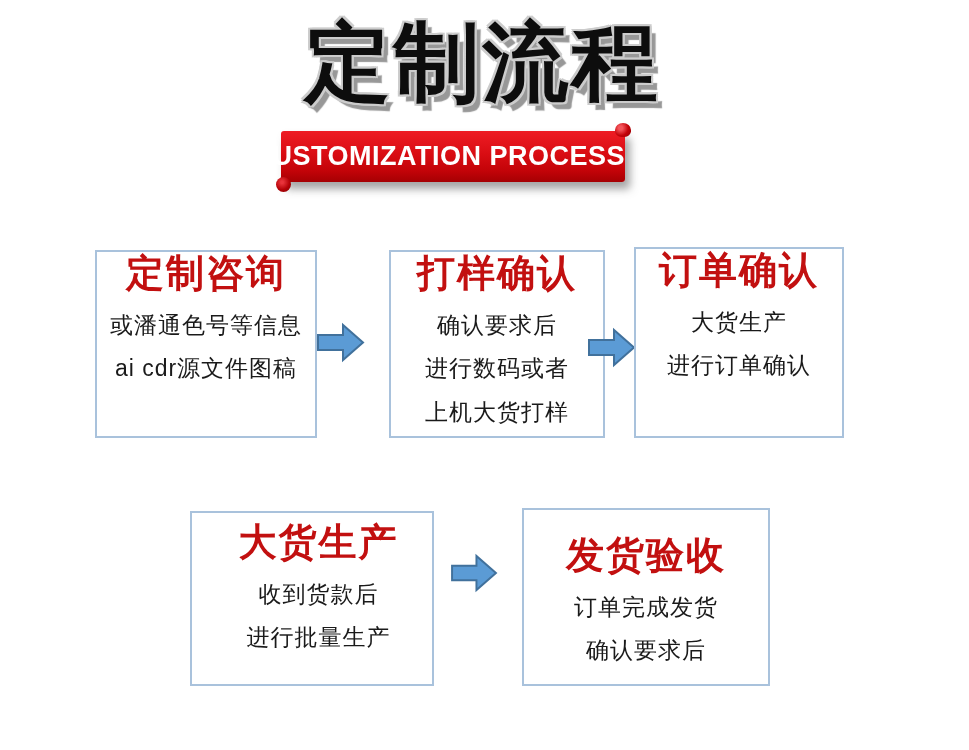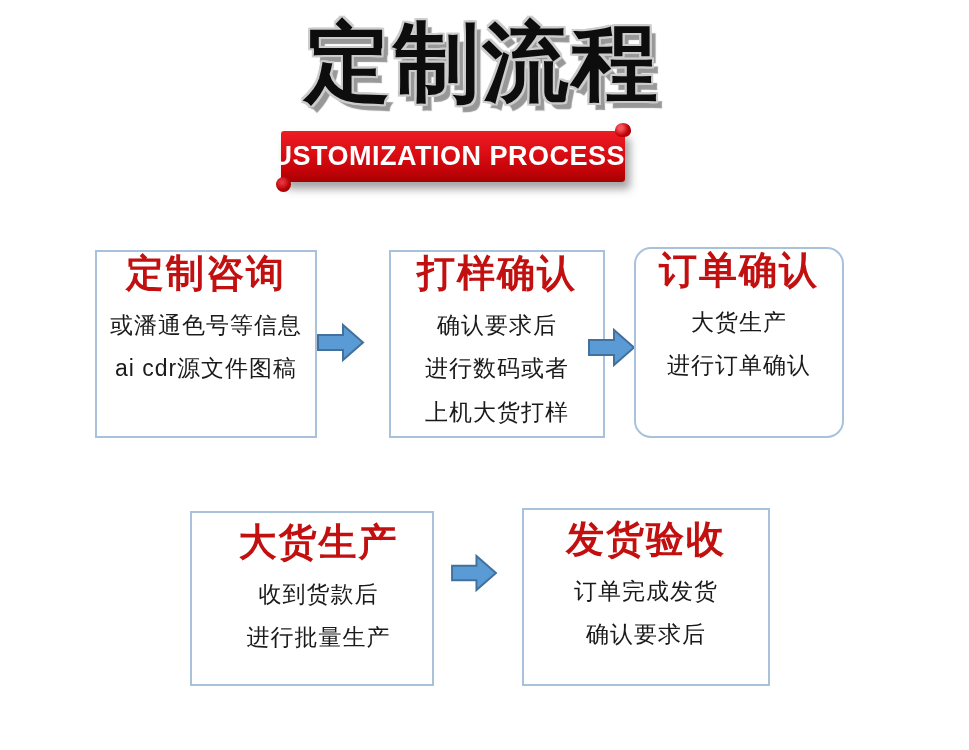--- a/index.html
+++ b/index.html
@@ -81,23 +81,23 @@
     box-sizing: border-box;
     display: flex;
     flex-direction: column;
     align-items: center;
     justify-content: flex-start;
     gap: 16px;
     text-align: center;
   }
   .step-1 { left: 95px;  top: 250px; width: 222px; height: 188px; }
   .step-2 { left: 365px; top: 250px; width: 216px; height: 188px; margin-left: 24px; }
-  .step-3 { left: 634px; top: 247px; width: 210px; height: 191px; border-radius: 17px; }
+  .step-3 { left: 634px; top: 247px; width: 210px; height: 191px; }
   .step-4 { left: 190px; top: 511px; width: 244px; height: 175px; padding-top: 8px; padding-left: 13px; }
-  .step-5 { left: 522px; top: 508px; width: 248px; height: 178px; padding-top: 8px; }
+  .step-5 { left: 522px; top: 508px; width: 248px; height: 178px; padding-top: 24px; }
 
   .step-title {
     font-size: 38px;
     line-height: 1.15;
     font-weight: 700;
     letter-spacing: 2px;
     color: var(--accent-red, #c21010);
     white-space: nowrap;
   }
   .step-line {

